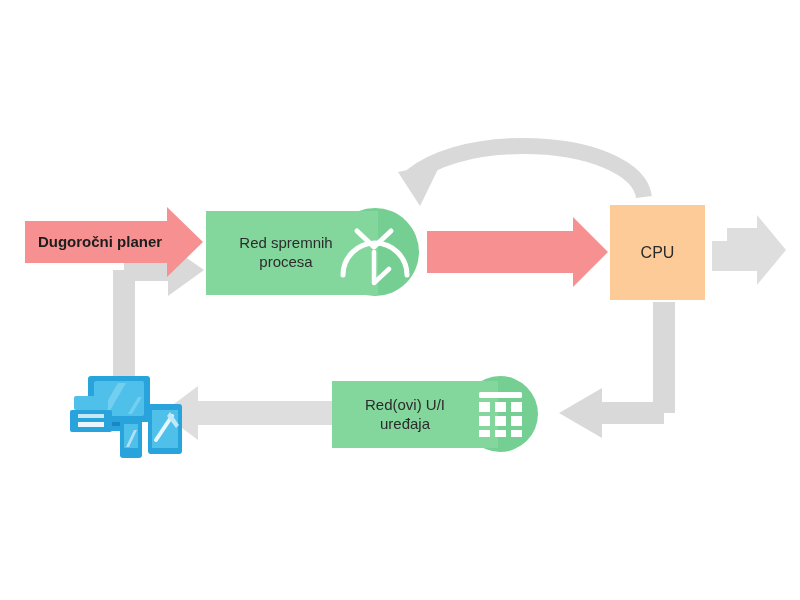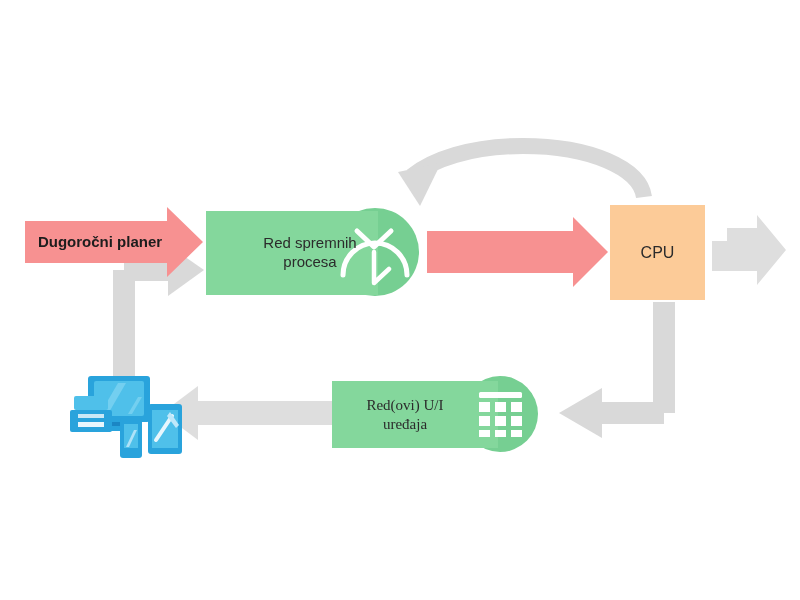--- a/index.html
+++ b/index.html
@@ -145,22 +145,22 @@
       <rect x="148" y="404" width="34" height="50" rx="3" fill="#29a3dc"></rect>
       <rect x="152" y="410" width="26" height="38" fill="#4fc0ea"></rect>
       <path d="M 156 440 L 172 416" stroke="#e8f6fd" stroke-width="4" stroke-linecap="round" fill="none"></path>
       <path d="M 170 412 L 179 425 L 176 428 L 167 416 Z" fill="#bfe8fa"></path>
     </g>
 
   </svg>
 
   <div class="node-label arrow-label" style="left:25px; top:221px; width:150px; height:42px;text-align:center;">Dugoročni planer</div>
 
-  <div class="node-label box-label" style="left:206px; top:211px; width:160px; height:84px;padding-left:24px;">Red spremnih
+  <div class="node-label box-label" style="left:206px; top:211px; width:160px; height:84px;">Red spremnih
 procesa</div>
 
 
   <div class="node-label cpu-label" style="left:610px; top:205px; width:95px; height:95px;">CPU</div>
 
-  <div class="node-label box-label" style="left:332px; top:381px; width:146px; height:67px;font-family:Liberation Serif, serif;">Red(ovi) U/I
+  <div class="node-label box-label" style="left:332px; top:381px; width:146px; height:67px;">Red(ovi) U/I
 uređaja</div>
 
 </div>
 
 </body></html>

